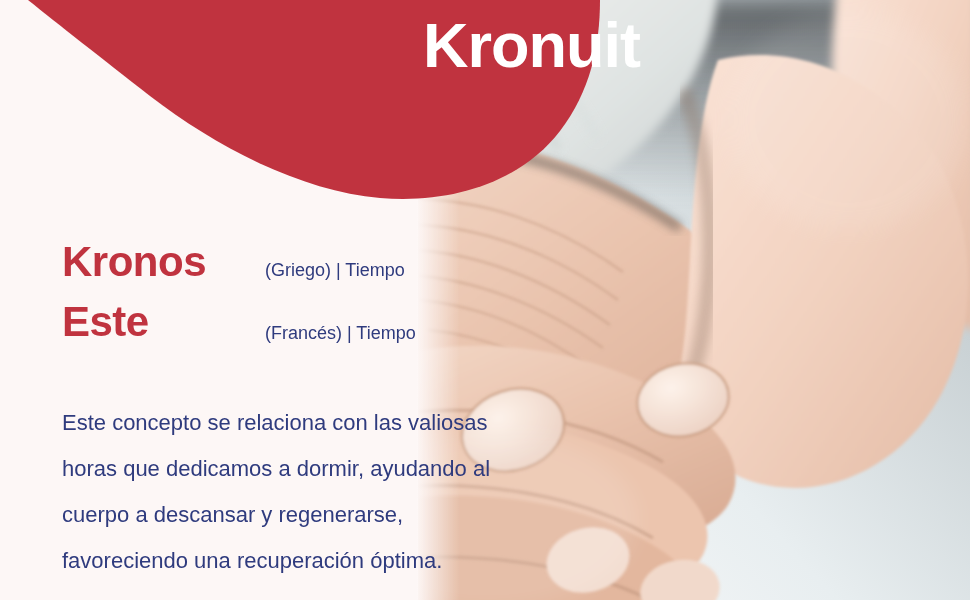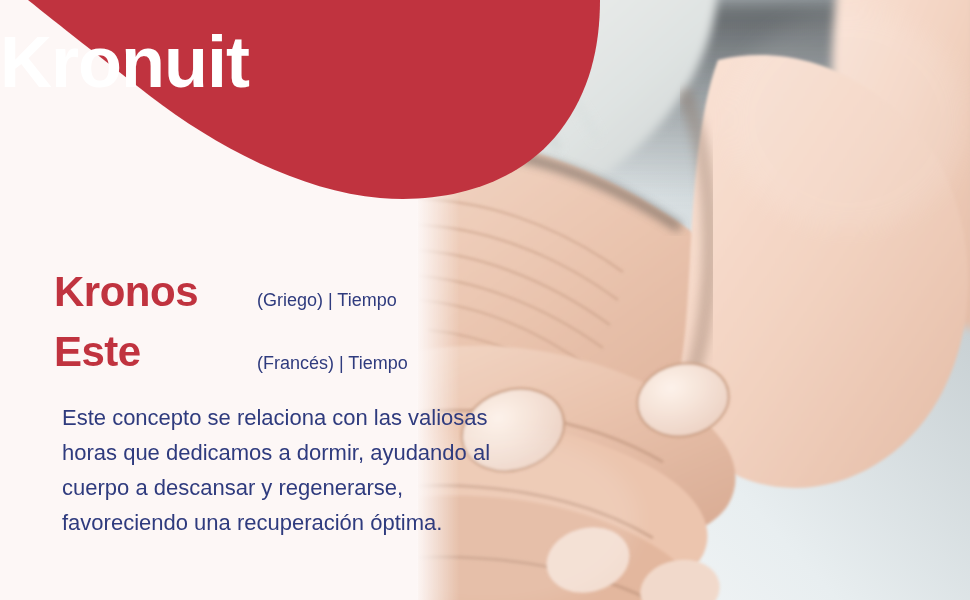--- a/index.html
+++ b/index.html
@@ -49,36 +49,35 @@
     left: 0; top: 0;
     width: 970px; height: 230px;
     pointer-events: none;
   }
   #red-blob svg { display: block; }
 
   #brand-title {
     position: absolute;
     left: 0; top: 0;
     width: 640px;
-    text-align: left;
+    text-align: right;
     line-height: 1;
-    padding-top: 26px;
+    padding-top: 14px;
     color: #ffffff;
-    font-size: 72px;
+    font-size: 63px;
     font-weight: bold;
     letter-spacing: -1px;
     white-space: nowrap;
   }
 
   
   #definitions {
     position: absolute;
-    left: 54px; top: 238px;
+    left: 62px; top: 238px;
     width: 430px;
-    margin-top: 30px;
   }
   .def-row {
     display: flex;
     align-items: baseline;
     height: 60px;
   }
   .def-term {
     color: #c0333f;
     font-size: 42px;
     font-weight: bold;
@@ -94,21 +93,21 @@
   }
   .def-row.second .def-gloss { position: relative; top: 3px; }
 
   
   #body-copy {
     position: absolute;
     left: 62px; top: 378px;
     width: 452px;
     color: #2f3b7e;
     font-size: 22px;
-    line-height: 35px;
+    line-height: 46px;
   }
 </style>
 </head>
 <body>
 
 <div id="banner">
 
   <div id="left-panel"></div>
 
   <div id="photo">

